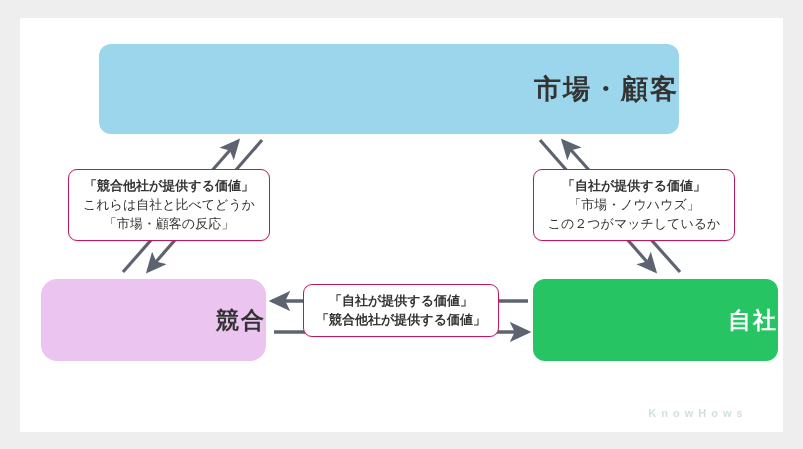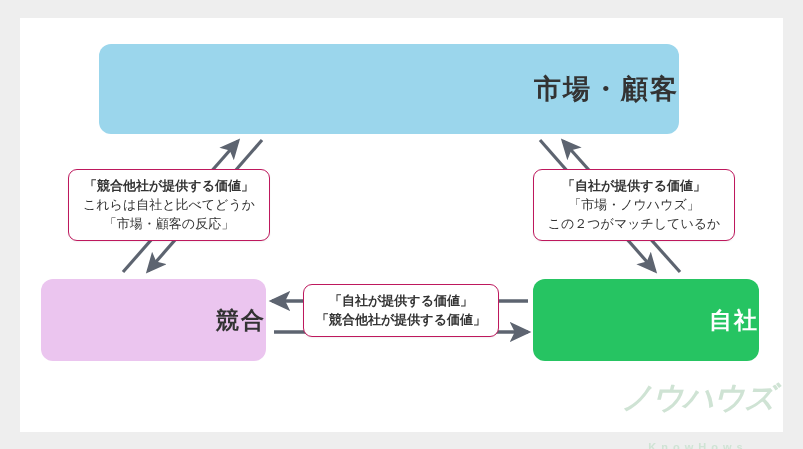--- a/index.html
+++ b/index.html
@@ -58,25 +58,26 @@
     font-size: 27px;
   }
   #box-competitor {
     left: 41px;
     top: 279px;
     width: 225px;
     height: 82px;
     background: #ebc5ef;
     color: #333333;
     font-size: 23px;
+    border-radius: 16px;
   }
   #box-own {
     left: 533px;
     top: 279px;
-    width: 226px;
+    width: 245px;
     height: 82px;
     background: #26c462;
     color: #ffffff;
     font-size: 23px;
     padding-left: 23px;
   }
   
   .note {
     position: absolute;
     background: #ffffff;
@@ -183,17 +184,16 @@
     <span class="line">「市場・ノウハウズ」</span>
     <span class="line">この２つがマッチしているか</span>
   </div>
 
   <div class="note" id="note-mid">
     <span class="line em green">「自社が提供する価値」</span>
     <span class="line em purple">「競合他社が提供する価値」</span>
   </div>
 
   <div id="logo">
-    <span class="kana">ノウハウズ</span>
     <span class="roman">KnowHows</span>
   </div>
 
 </div>
 
 </body></html>

